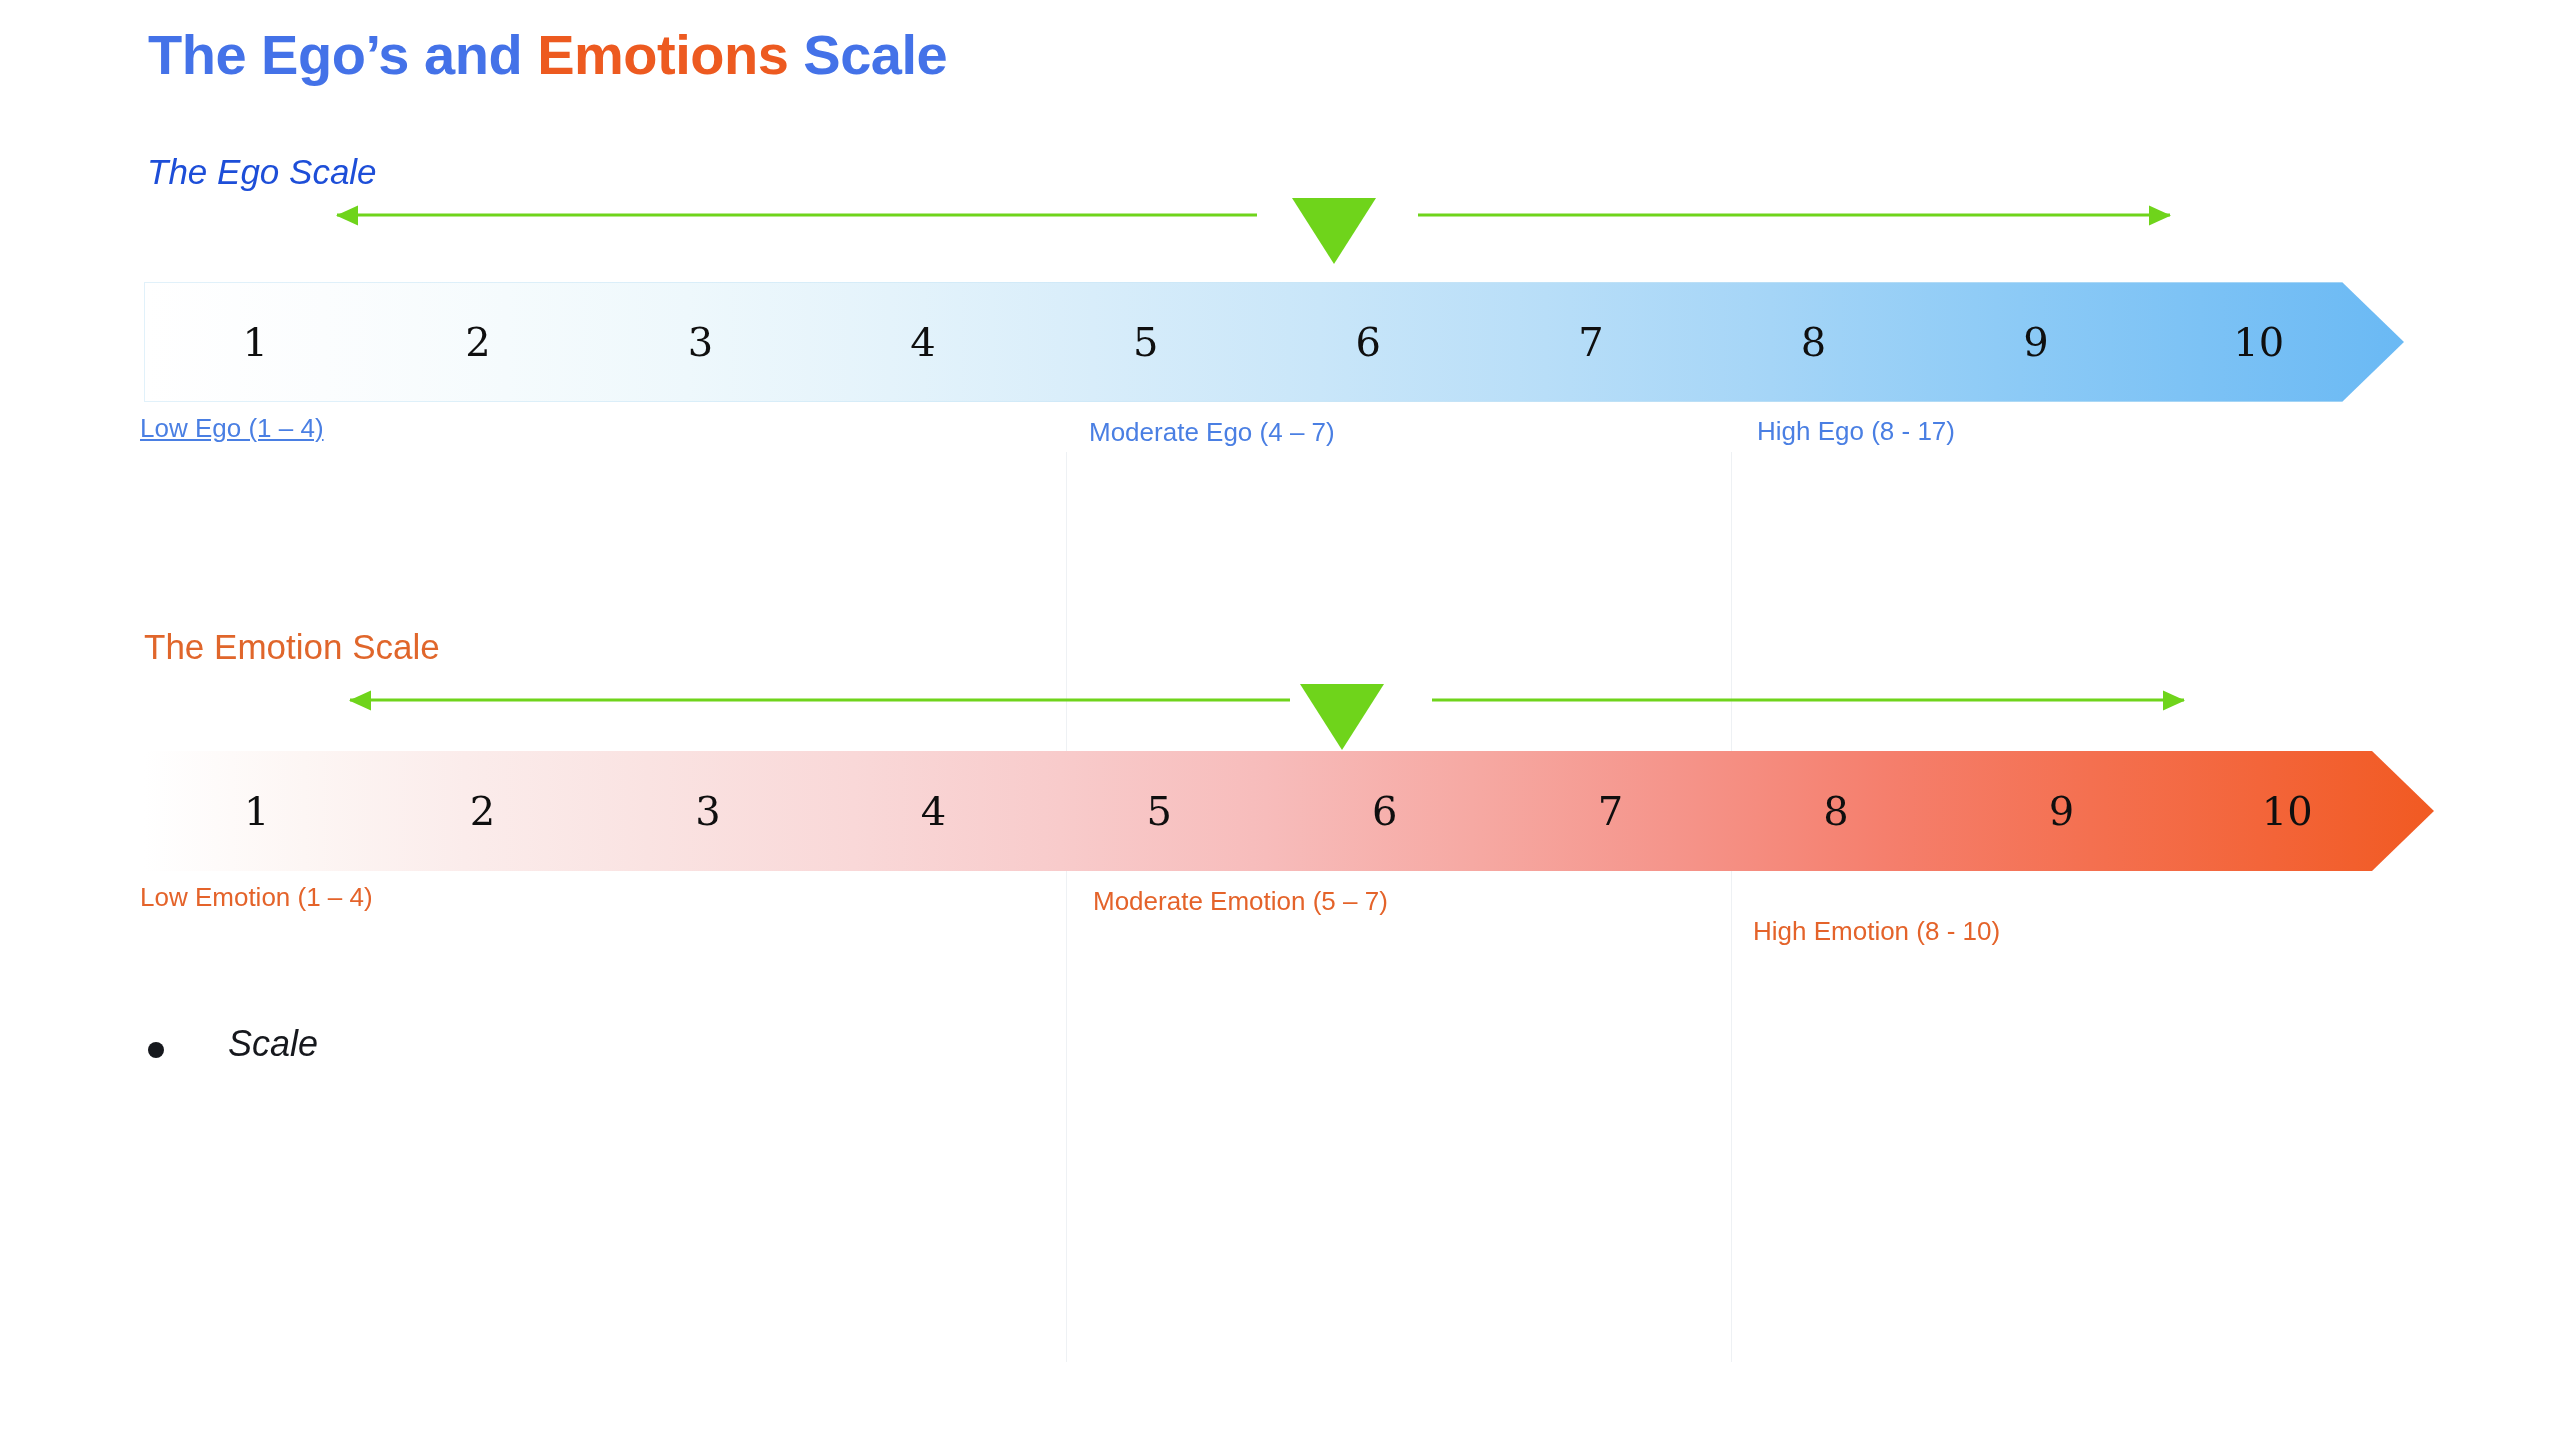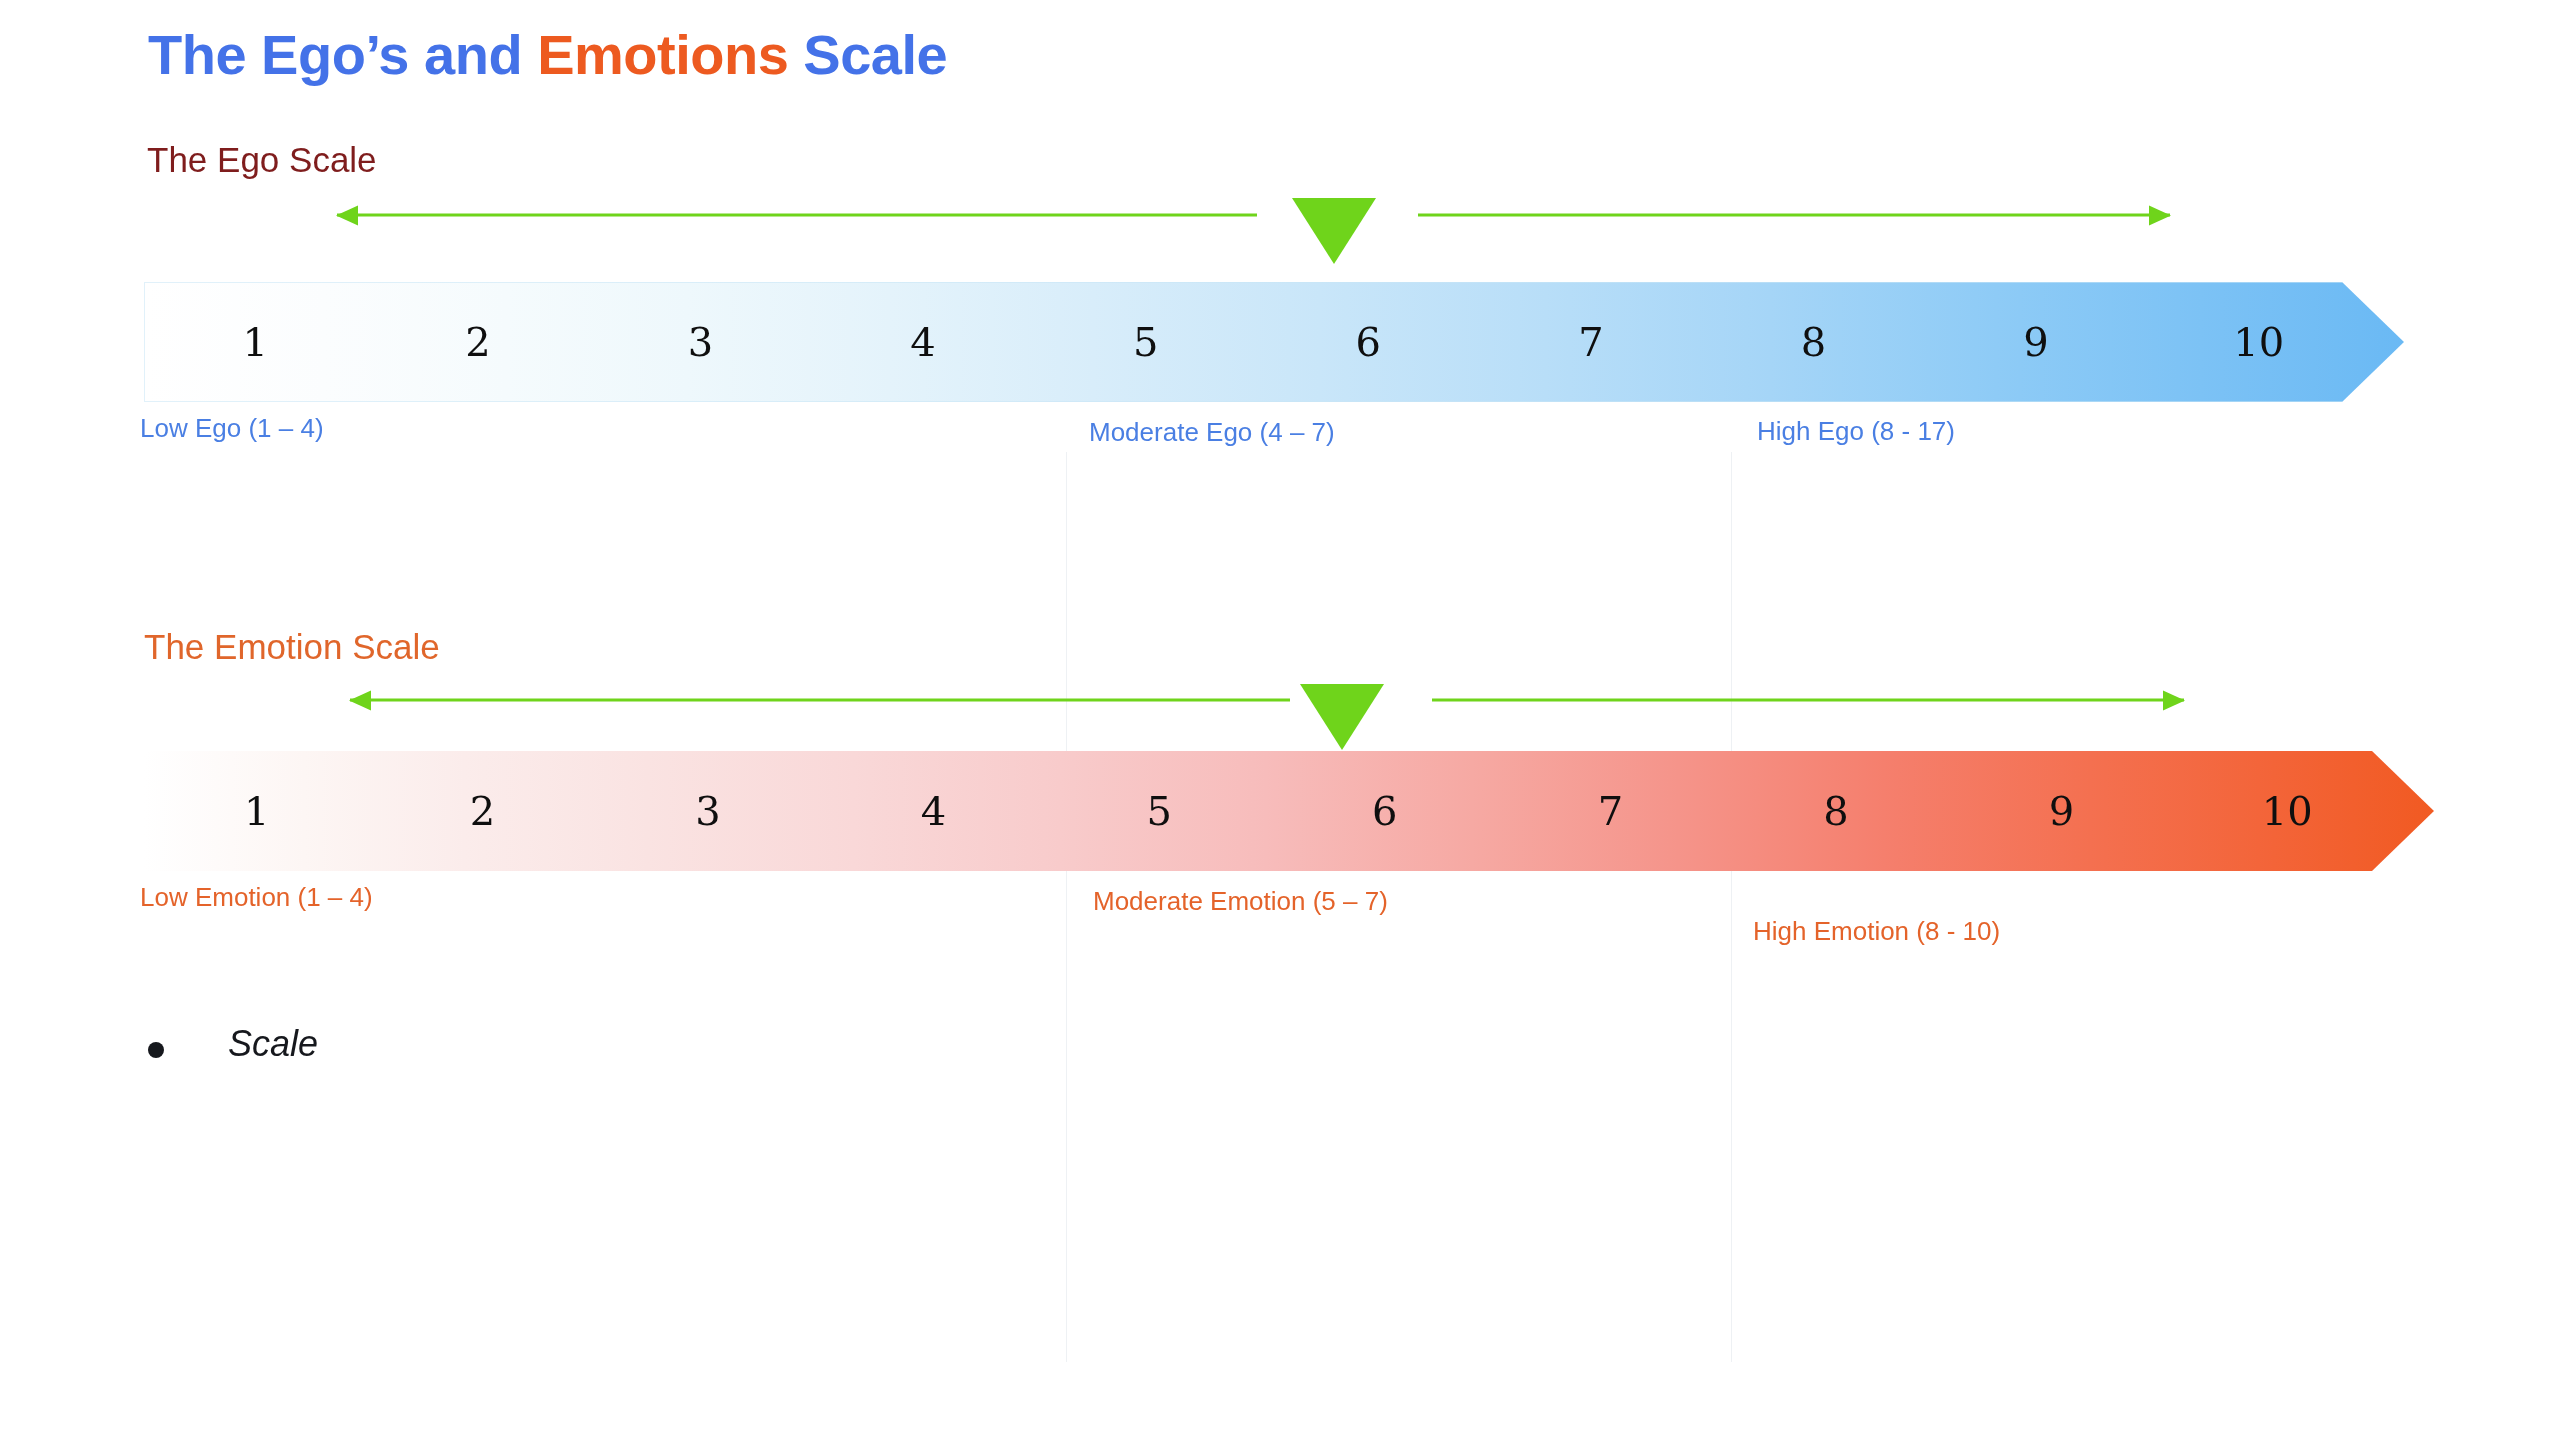--- a/index.html
+++ b/index.html
@@ -39,21 +39,21 @@
   }
   #page-title .accent { color: #ED5A20; }
 
   
   .section-heading {
     position: absolute;
     font-size: 35px;
     font-weight: 400;
     white-space: nowrap;
   }
-  #ego-heading     { left: 147px; top: 140px; color: #7f1d1d; }
+  #ego-heading     { left: 147px; top: 152px; color: #1d4ed8; font-style: italic; }
   #emotion-heading { left: 144px; top: 627px; color: #E0662B; }
 
   
   .arrow-row {
     position: absolute;
     height: 60px;
   }
   #ego-arrow-row     { left: 0; top: 185px; width: 2560px; }
   #emotion-arrow-row { left: 0; top: 670px; width: 2560px; }
 
@@ -153,21 +153,21 @@
   
   .band-label {
     position: absolute;
     font-size: 26px;
     font-weight: 400;
     white-space: nowrap;
   }
   .band-label.ego     { color: #4A7FE3; }
   .band-label.emotion { color: #E4632A; }
 
-  #ego-label-low      { left: 140px;  top: 413px; }
+  #ego-label-low      { left: 140px;  top: 413px; text-decoration: underline; }
   #ego-label-moderate { left: 1089px; top: 417px; }
   #ego-label-high     { left: 1757px; top: 416px; }
 
   #emotion-label-low      { left: 140px;  top: 882px; }
   #emotion-label-moderate { left: 1093px; top: 886px; }
   #emotion-label-high     { left: 1753px; top: 885px; margin-top: 31px; }
 
   
   #bullet-list {
     position: absolute;

